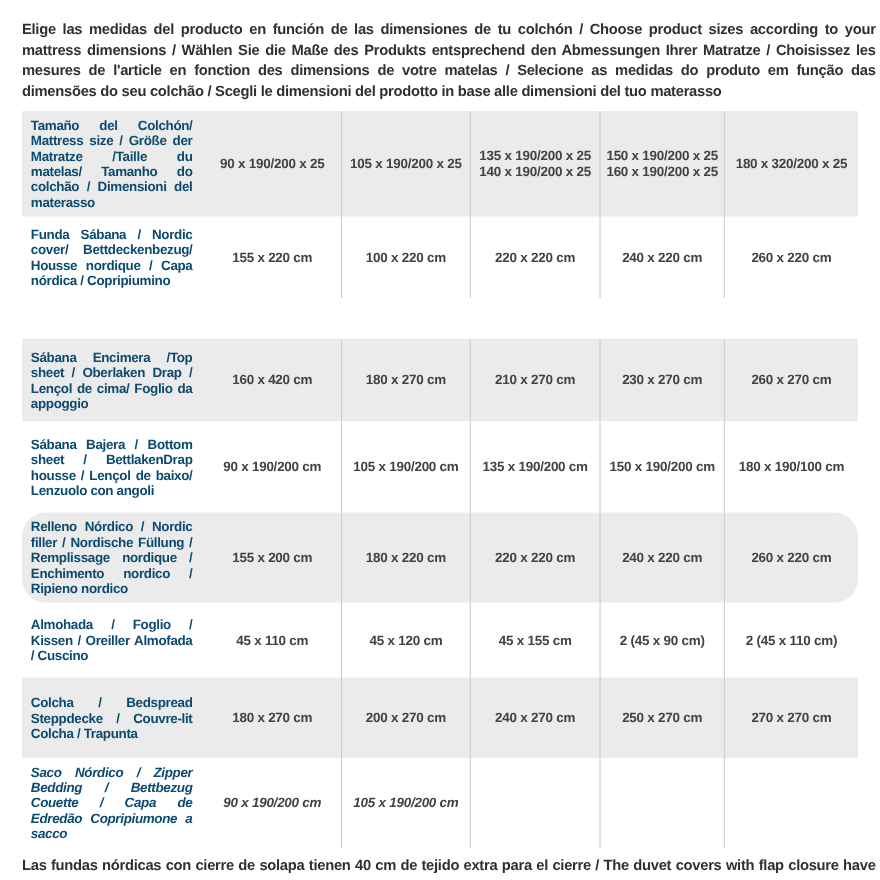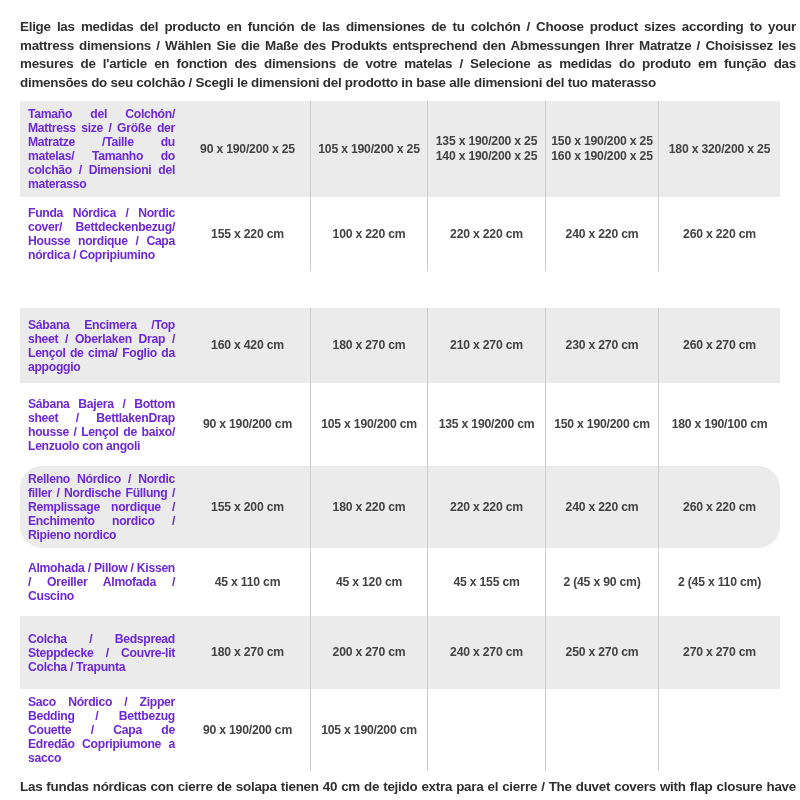--- a/index.html
+++ b/index.html
@@ -42,35 +42,35 @@
   .trow.shaded { background: #ebebeb; }
   .trow.plain  { background: #ffffff; }
 
   .r0 { min-height: 85px; }
   .r1 { min-height: 74px; }
   .r2 { min-height: 75px; margin-top: 37px; }
   .r3 { min-height: 83px; }
   .r4 { min-height: 77px; border-radius: 22px; }
   .r5 { min-height: 68px; }
   .r6 { min-height: 73px; }
-  .r7 { min-height: 74px; }
+  .r7 { min-height: 74px; font-style: italic; }
 
   .cell {
     display: flex;
     align-items: center;
     box-sizing: border-box;
     font-weight: bold;
   }
   .cell.label {
     padding: 6px 10px 6px 8px;
     font-size: 12.2px;
     line-height: 14px;
     letter-spacing: -0.3px;
     text-align: justify;
-    color: #6d28d9;
+    color: #0c4a6e;
   }
   .cell.label span { width: 100%; }
   .cell.val {
     justify-content: center;
     text-align: center;
     font-size: 12.2px;
     line-height: 15.5px;
     letter-spacing: -0.2px;
     white-space: pre-line;
     color: #424242;
@@ -96,21 +96,21 @@
       <div class="cell val sep">105 x 190/200 x 25</div>
       <div class="cell val sep">135 x 190/200 x 25
 140 x 190/200 x 25</div>
       <div class="cell val sep">150 x 190/200 x 25
 160 x 190/200 x 25</div>
       <div class="cell val sep">180 x 320/200 x 25</div>
     </div>
 
     <div class="trow plain r1">
       <div class="cell label">
-          <span>Funda Nórdica /  Nordic cover/ Bettdeckenbezug/ Housse nordique  / Capa nórdica / Copripiumino</span>
+          <span>Funda Sábana /  Nordic cover/ Bettdeckenbezug/ Housse nordique  / Capa nórdica / Copripiumino</span>
         </div>
       <div class="cell val">155 x 220 cm</div>
       <div class="cell val sep">100 x 220 cm</div>
       <div class="cell val sep">220 x 220 cm</div>
       <div class="cell val sep">240 x 220 cm</div>
       <div class="cell val sep">260 x 220 cm</div>
     </div>
 
     <div class="trow shaded r2">
       <div class="cell label">
@@ -140,21 +140,21 @@
         </div>
       <div class="cell val">155 x 200 cm</div>
       <div class="cell val sep">180 x 220 cm</div>
       <div class="cell val sep">220 x 220 cm</div>
       <div class="cell val sep">240 x 220 cm</div>
       <div class="cell val sep">260 x 220 cm</div>
     </div>
 
     <div class="trow plain r5">
       <div class="cell label">
-          <span>Almohada  / Pillow / Kissen / Oreiller Almofada / Cuscino</span>
+          <span>Almohada  / Foglio / Kissen / Oreiller Almofada / Cuscino</span>
         </div>
       <div class="cell val">45 x 110 cm</div>
       <div class="cell val sep">45 x 120 cm</div>
       <div class="cell val sep">45 x 155 cm</div>
       <div class="cell val sep">2 (45 x 90 cm)</div>
       <div class="cell val sep">2 (45 x 110 cm)</div>
     </div>
 
     <div class="trow shaded r6">
       <div class="cell label">

